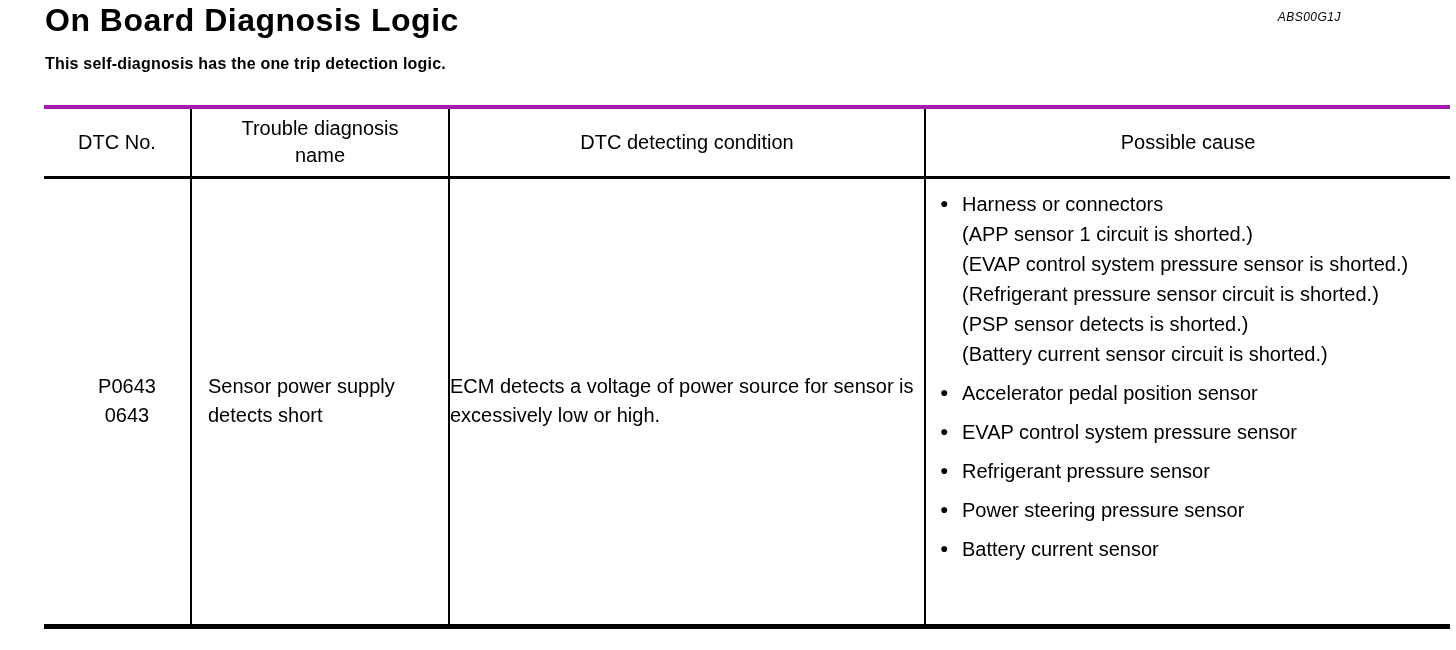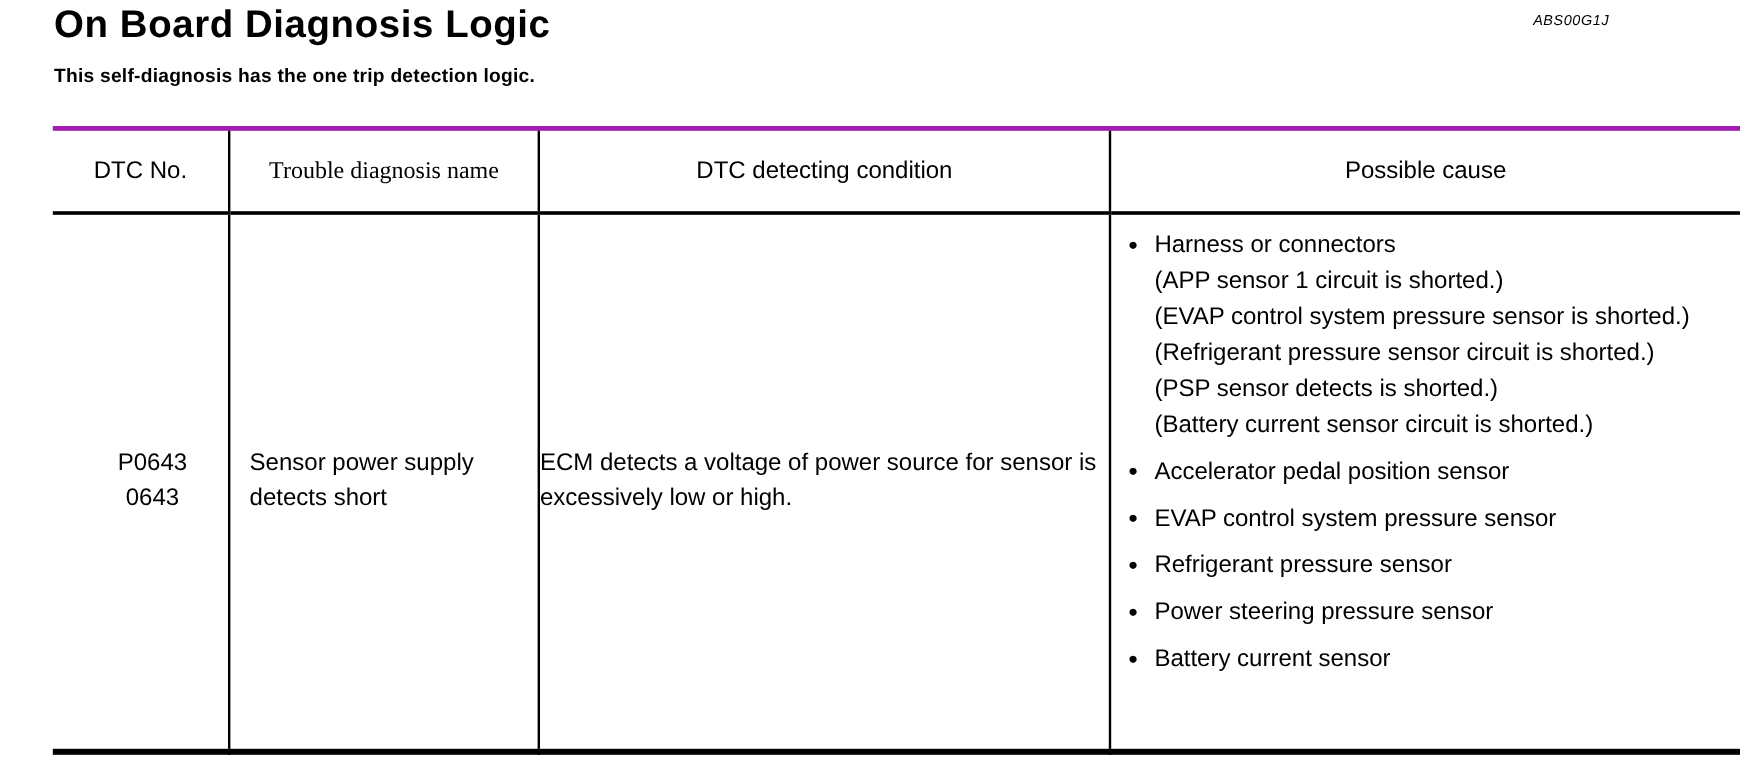--- a/index.html
+++ b/index.html
@@ -43,21 +43,21 @@
   th {
     height:70px;
     font-weight:normal;
     font-size:20px;
     text-align:center;
     vertical-align:middle;
     border-bottom:3px solid #000;
     line-height:27px;
   }
   th + th, td + td { border-left:2px solid #000; }
-  .th-inner-narrow { max-width:200px; margin:4px auto;font-family:Liberation Serif, serif; }
+  .th-inner-narrow { max-width:200px; margin:4px auto; }
 
   tr.body-row { height:449px; }
   td { font-size:20px; vertical-align:middle; }
 
   .cell-dtc { padding-left:20px; line-height:29px;text-align:center; }
   .cell-name { padding-left:16px; padding-right:10px; line-height:29px; }
   .cell-cond { padding-right:10px; line-height:29px; }
 
   .cell-cause { vertical-align:top; padding:10px 8px 6px 0; }
   .cause-item { position:relative; padding-left:36px; line-height:30px; margin-bottom:9px; }

